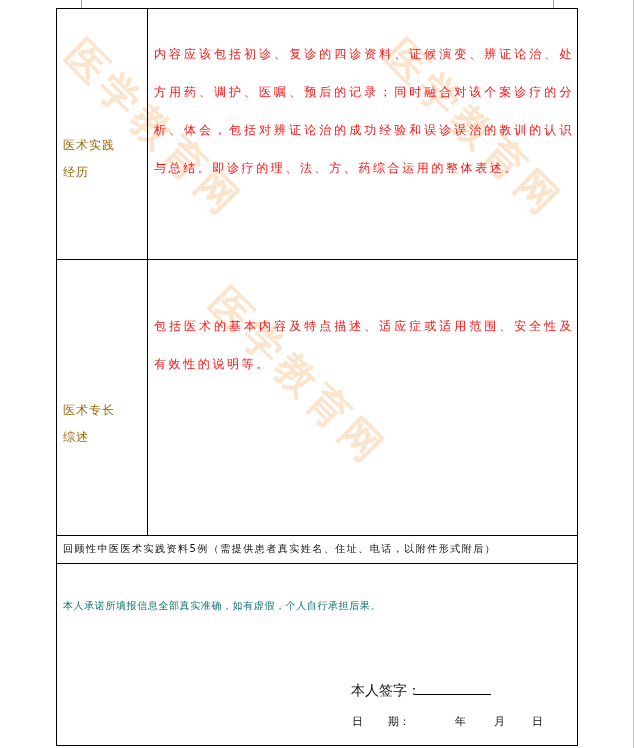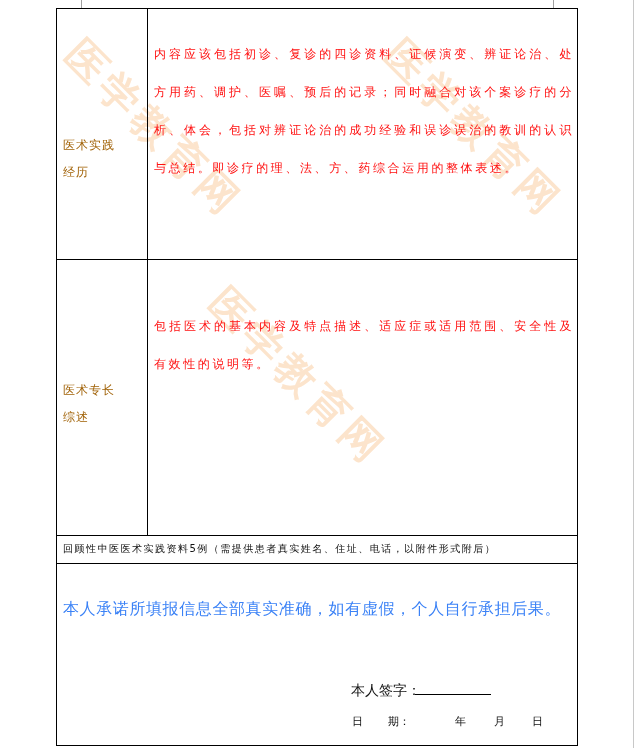--- a/index.html
+++ b/index.html
@@ -88,22 +88,22 @@
       position: absolute;
       left: 6px;
       font-size: 10px;
       color: #111;
       letter-spacing: 1.5px;
       white-space: nowrap;
     }
     .commit {
       position: absolute;
       left: 6px;
-      font-size: 16px;
-      color: #3b82f6;
+      font-size: 10px;
+      color: #0f766e;
       letter-spacing: 0.6px;
       white-space: nowrap;
     }
     .sig-row {
       position: absolute;
       font-size: 14px;
       color: #111;
       white-space: nowrap;
     }
     .sig-line {
@@ -136,21 +136,21 @@
   <div class="hline" style="top:250px"></div>
   <div class="hline" style="top:526px"></div>
   <div class="hline" style="top:554px"></div>
 
   <div class="label" style="top:99px">
     <div>医术实践</div>
     <div>经历</div>
   </div>
   <div class="red-text" style="top:26px">内容应该包括初诊、复诊的四诊资料、证候演变、辨证论治、处方用药、调护、医嘱、预后的记录；同时融合对该个案诊疗的分析、体会，包括对辨证论治的成功经验和误诊误治的教训的认识与总结。即诊疗的理、法、方、药综合运用的整体表述。</div>
 
-  <div class="label" style="top:344px">
+  <div class="label" style="top:364px">
     <div>医术专长</div>
     <div>综述</div>
   </div>
   <div class="red-text" style="top:298px">包括医术的基本内容及特点描述、适应症或适用范围、安全性及有效性的说明等。</div>
 
   <div class="note" style="top:533px">回顾性中医医术实践资料5例（需提供患者真实姓名、住址、电话，以附件形式附后）</div>
 
   <div class="commit" style="top:590px">本人承诺所填报信息全部真实准确，如有虚假，个人自行承担后果。</div>
 
   <div class="sig-row" style="left:294px; top:673px">本人签字：</div>

